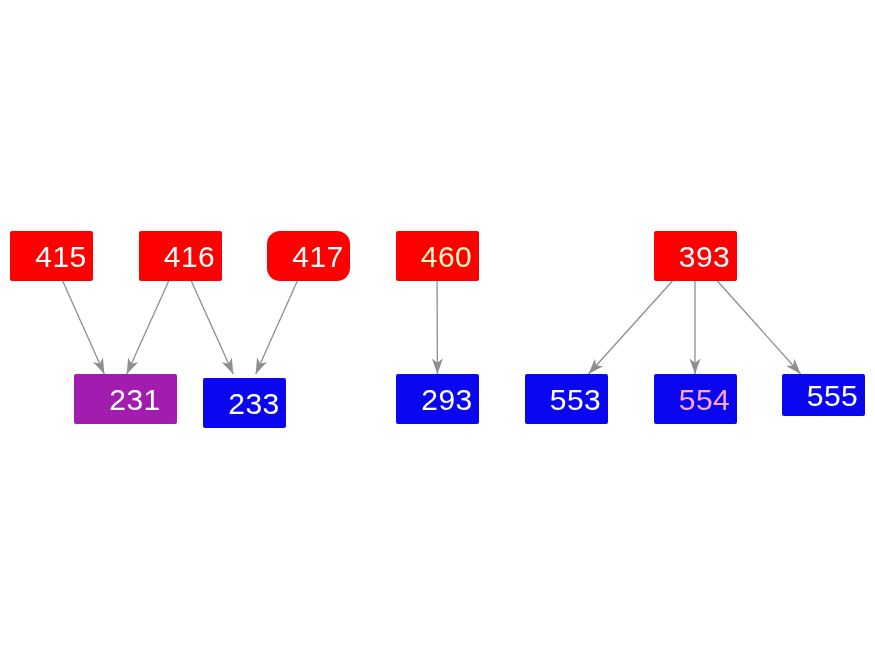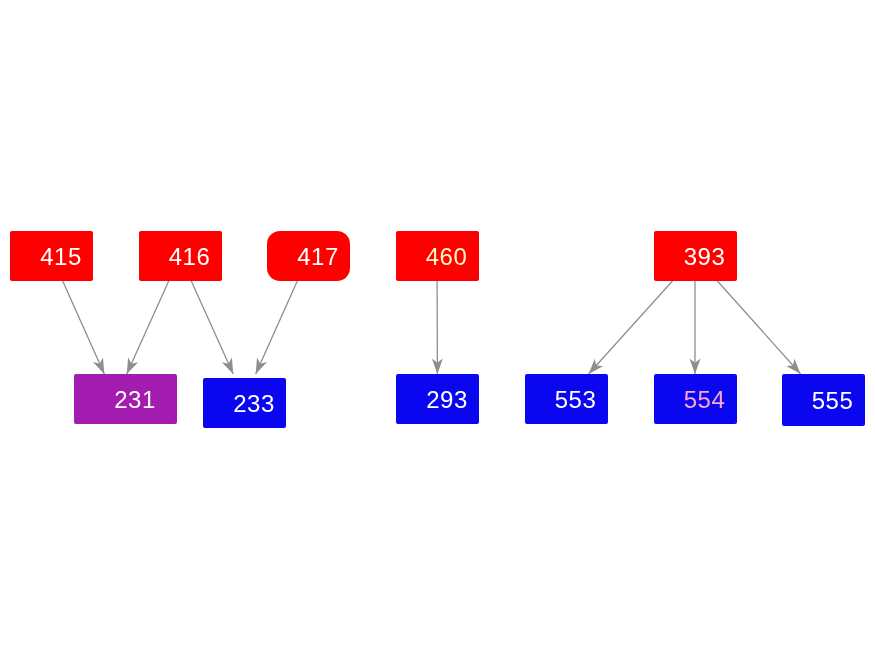--- a/index.html
+++ b/index.html
@@ -11,21 +11,21 @@
     font-family:"Liberation Sans", sans-serif;
   }
   #edges{position:absolute;left:0;top:0;width:875px;height:656px;}
   .node{
     position:absolute;
     display:flex;align-items:center;justify-content:center;
     border-radius:2px;
   }
   .node span{
     color:#ffffff;
-    font-size:24px;
+    font-size:30px;
     line-height:1;
     transform:translateY(1px);
     letter-spacing:0.5px;
     margin-left:19px;
   }
 </style>
 </head>
 <body>
 
 <div class="canvas">
@@ -70,17 +70,17 @@
       </div>
       <div class="node" style="left: 396px; top: 374px; width: 83px; height: 50px; background: rgb(11, 6, 240);">
         <span style="color: rgb(255, 255, 255);">293</span>
       </div>
       <div class="node" style="left: 524.5px; top: 374px; width: 83px; height: 50px; background: rgb(11, 6, 240);">
         <span style="color: rgb(255, 255, 255);">553</span>
       </div>
       <div class="node" style="left: 653.5px; top: 374px; width: 83px; height: 50px; background: rgb(11, 6, 240);">
         <span style="color: #f9a8d4;">554</span>
       </div>
-      <div class="node" style="left: 781.5px; top: 374px; width: 83px; height: 52px; background: rgb(11, 6, 240);">
+      <div class="node" style="left: 781.5px; top: 374px; width: 83px; height: 42px; background: rgb(11, 6, 240);">
         <span style="color: rgb(255, 255, 255);">555</span>
       </div>
     </div>
 </div>
 
 </body></html>

